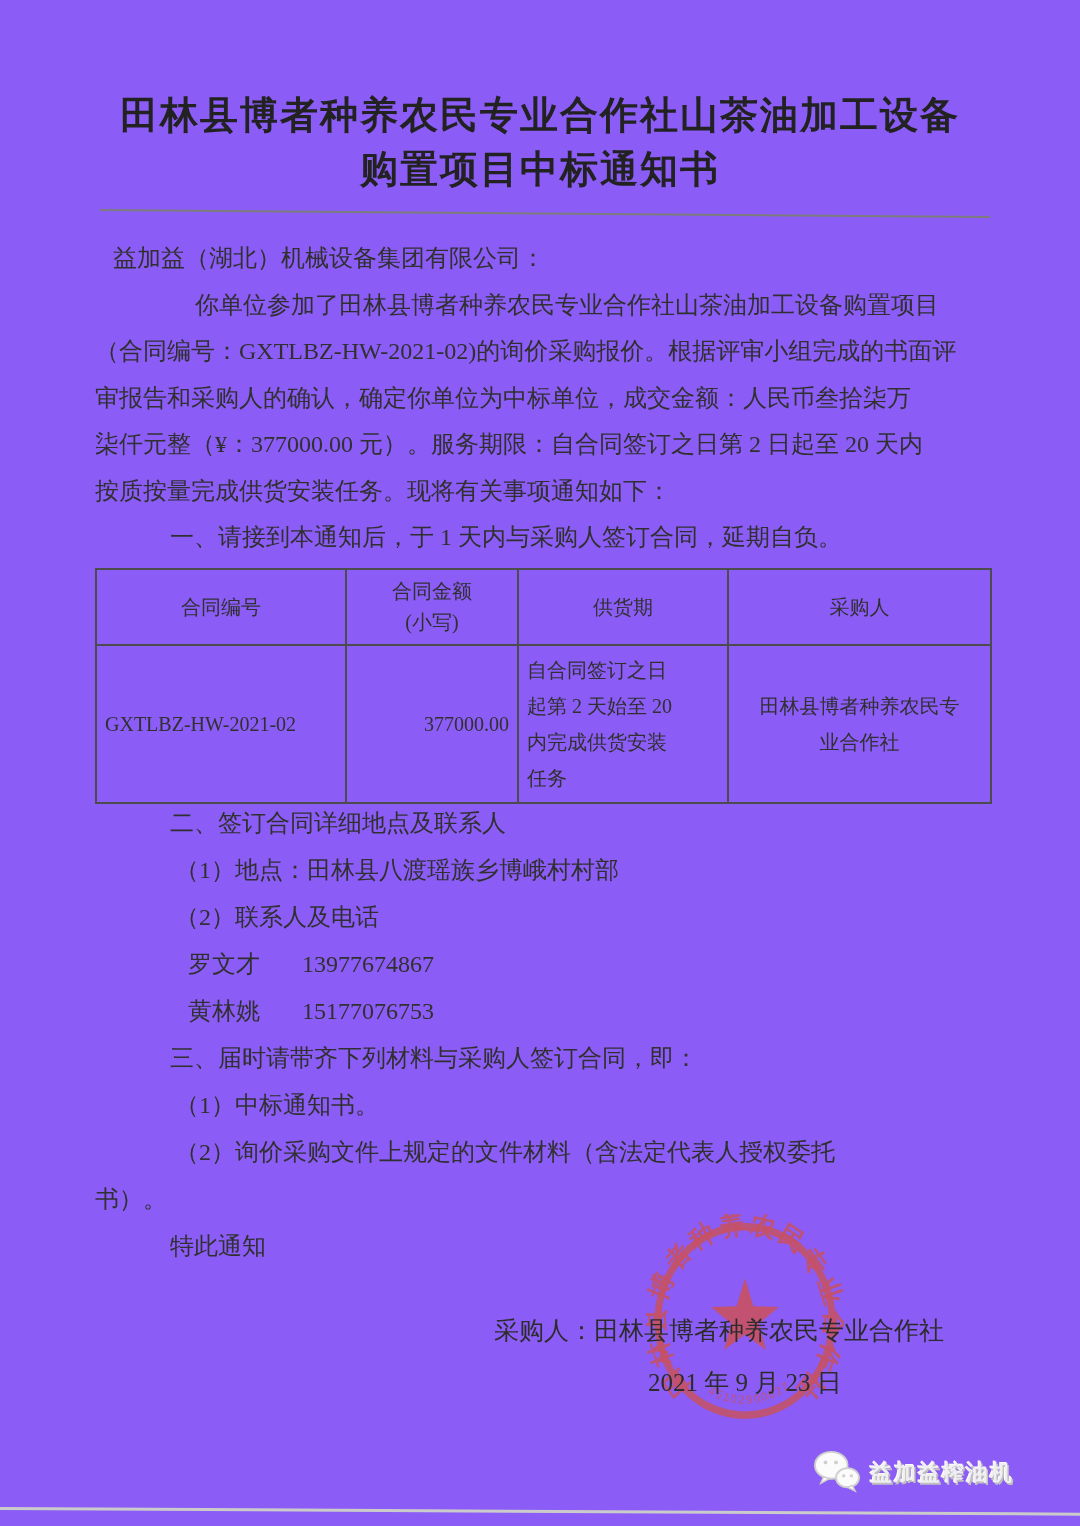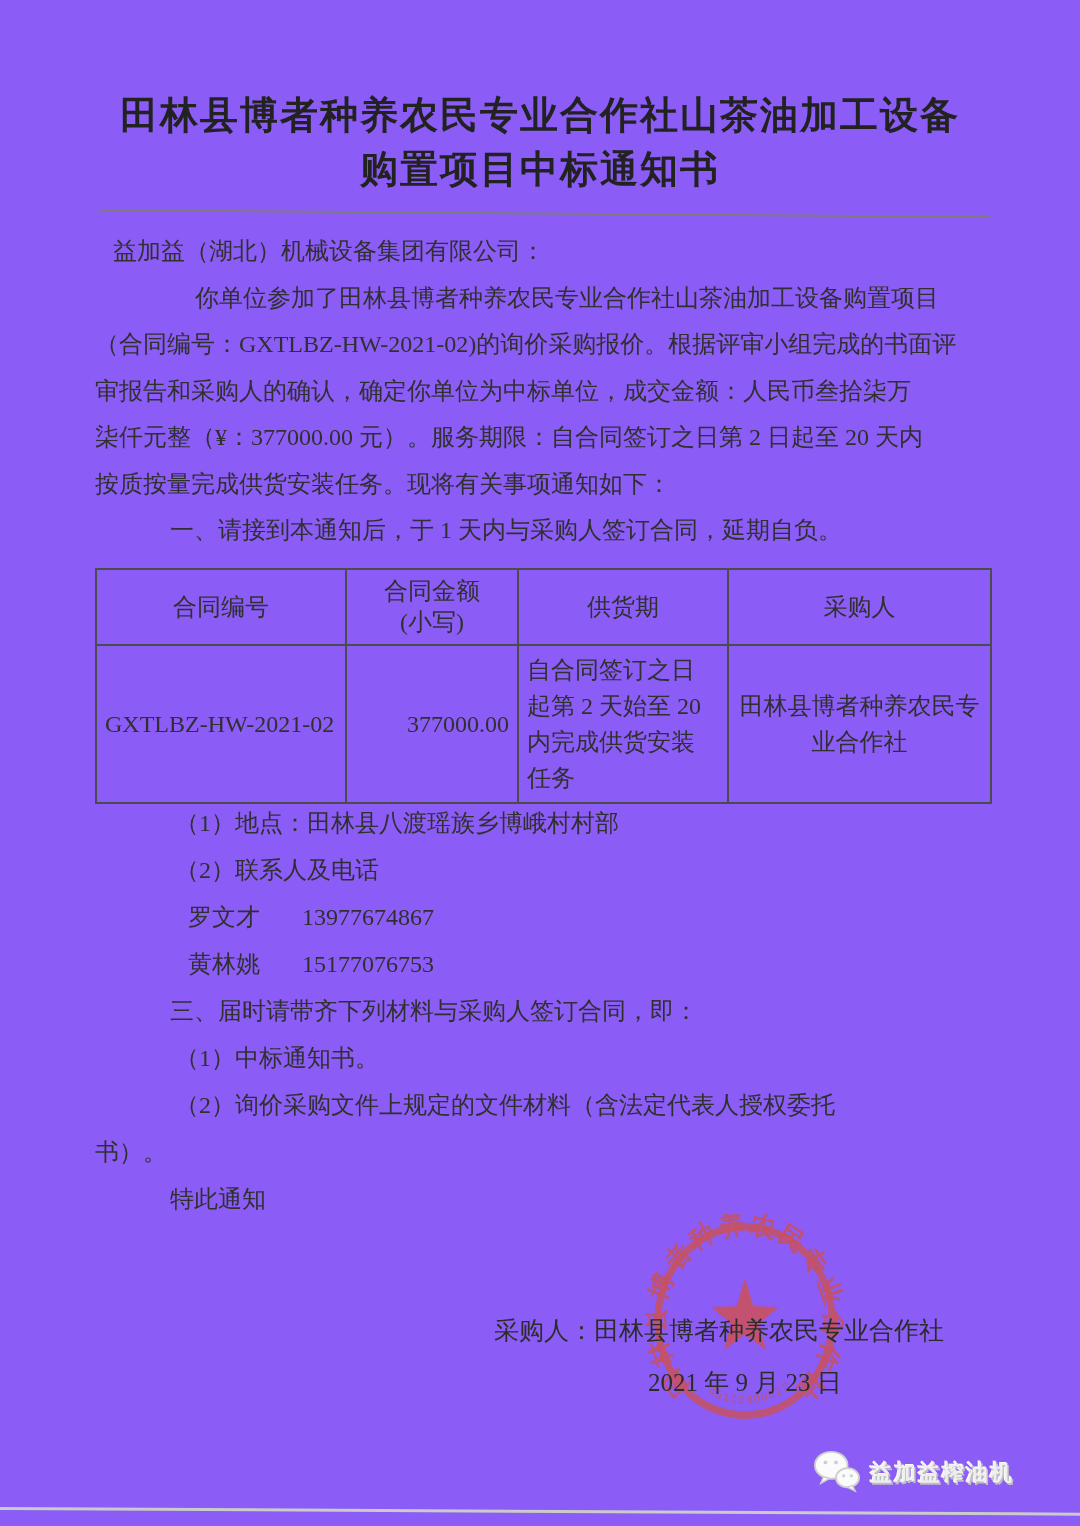--- a/index.html
+++ b/index.html
@@ -13,34 +13,34 @@
   .title {
     position:absolute; top:88px; left:0; width:100%;
     text-align:center; font-family:"Liberation Sans","DejaVu Sans",sans-serif;
     font-weight:bold; font-size:38px; line-height:54px; letter-spacing:2px; color:#222;
   }
   .title-underline {
     position:absolute; top:209px; left:100px; width:890px; height:2px;
     background:#7d7d7d; transform:rotate(0.45deg); transform-origin:left center;
   }
   .body-block { position:absolute; left:95px; right:88px; }
-  .block-a { top:228px; }
+  .block-a { top:235px; }
   .block-b { top:800px; }
   .line { font-size:24px; line-height:46.5px; min-height:46.5px; white-space:nowrap; }
   .blockb .line { line-height:47px; }
   .indent-recipient { padding-left:18px; }
   .indent-para { padding-left:100px; }
   .indent-item { padding-left:75px; }
   .indent-sub { padding-left:80px; }
   .indent-contact { padding-left:93px; }
   .contact-phone { display:inline-block; margin-left:42px; font-family:"Liberation Serif","DejaVu Serif",serif; }
   .contract-table {
     position:absolute; top:568px; left:95px; width:895px;
     border-collapse:collapse; table-layout:fixed;
-    font-size:24px; color:#303030;
+    font-size:20px; color:#303030;
   }
   .contract-table th, .contract-table td {
     border:2px solid #4c4c4c; padding:6px 8px; font-weight:normal;
     vertical-align:middle;
   }
   .contract-table th { text-align:center; height:73px; line-height:31px; white-space:pre-line; }
   .contract-table td { height:143px; }
   .cell-center { text-align:right; }
   .cell-left { text-align:left; }
   .supply-cell { white-space:pre-line; line-height:36px; }
@@ -112,20 +112,21 @@
 起第 2 天始至 20
 内完成供货安装
 任务</td>
       <td class="buyer-cell">田林县博者种养农民专
 业合作社</td>
     </tr>
   </tbody>
     </table>
 
   <div class="body-block block-b blockb">
+    <div class="line indent-item">二、签订合同详细地点及联系人</div>
     <div class="line indent-sub">（1）地点：田林县八渡瑶族乡博峨村村部</div>
     <div class="line indent-sub">（2）联系人及电话</div>
     <div class="line indent-contact"><span>罗文才</span><span class="contact-phone">13977674867</span></div>
     <div class="line indent-contact"><span>黄林姚</span><span class="contact-phone">15177076753</span></div>
     <div class="line indent-item">三、届时请带齐下列材料与采购人签订合同，即：</div>
     <div class="line indent-sub">（1）中标通知书。</div>
     <div class="line indent-sub">（2）询价采购文件上规定的文件材料（含法定代表人授权委托</div>
     <div class="line">书）。</div>
     <div class="line indent-item">特此通知</div>
   </div>

